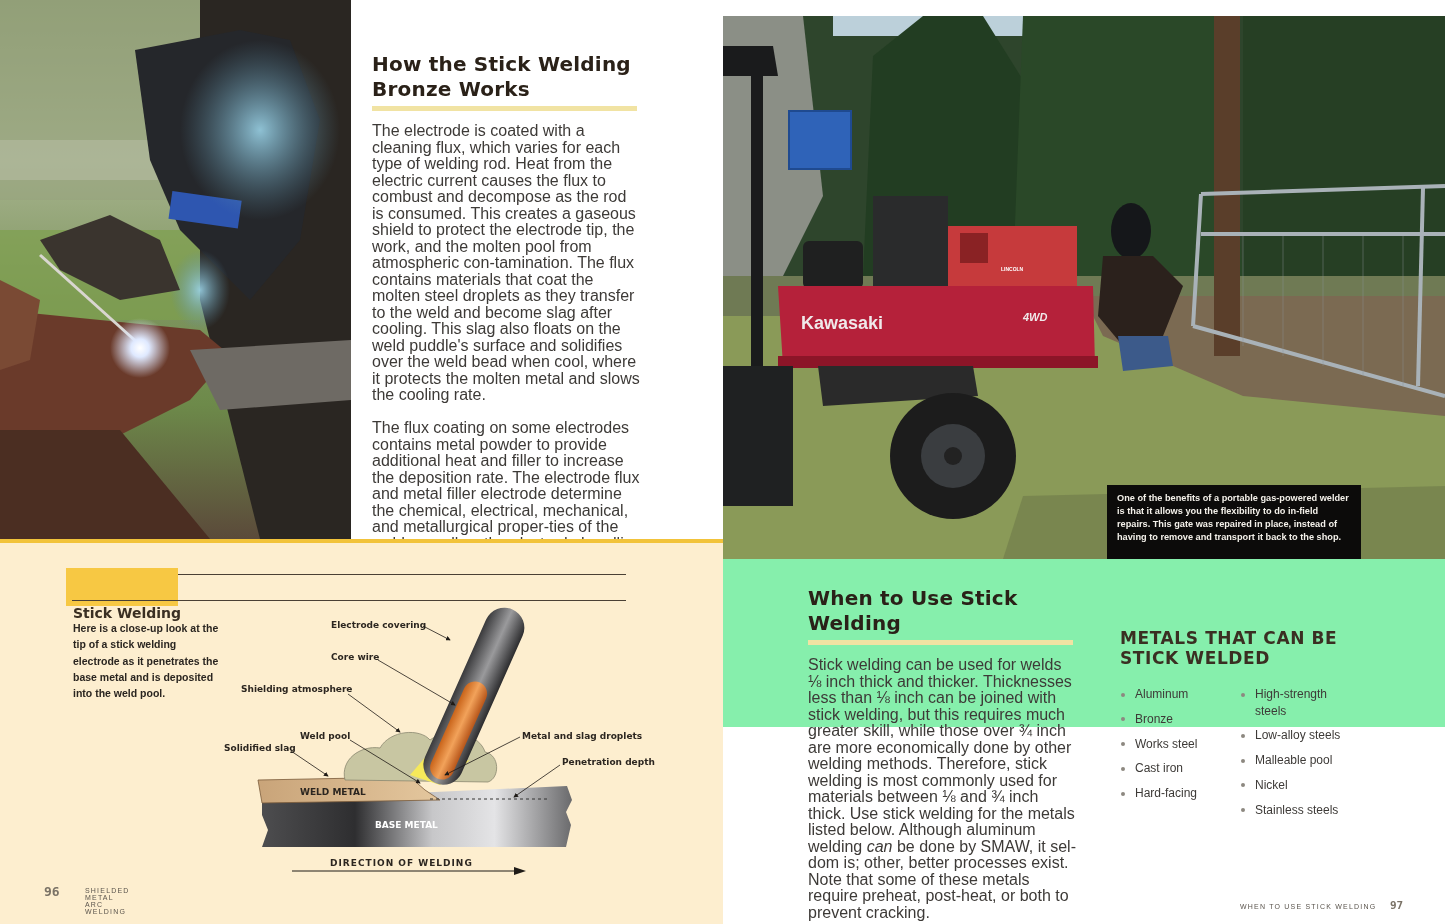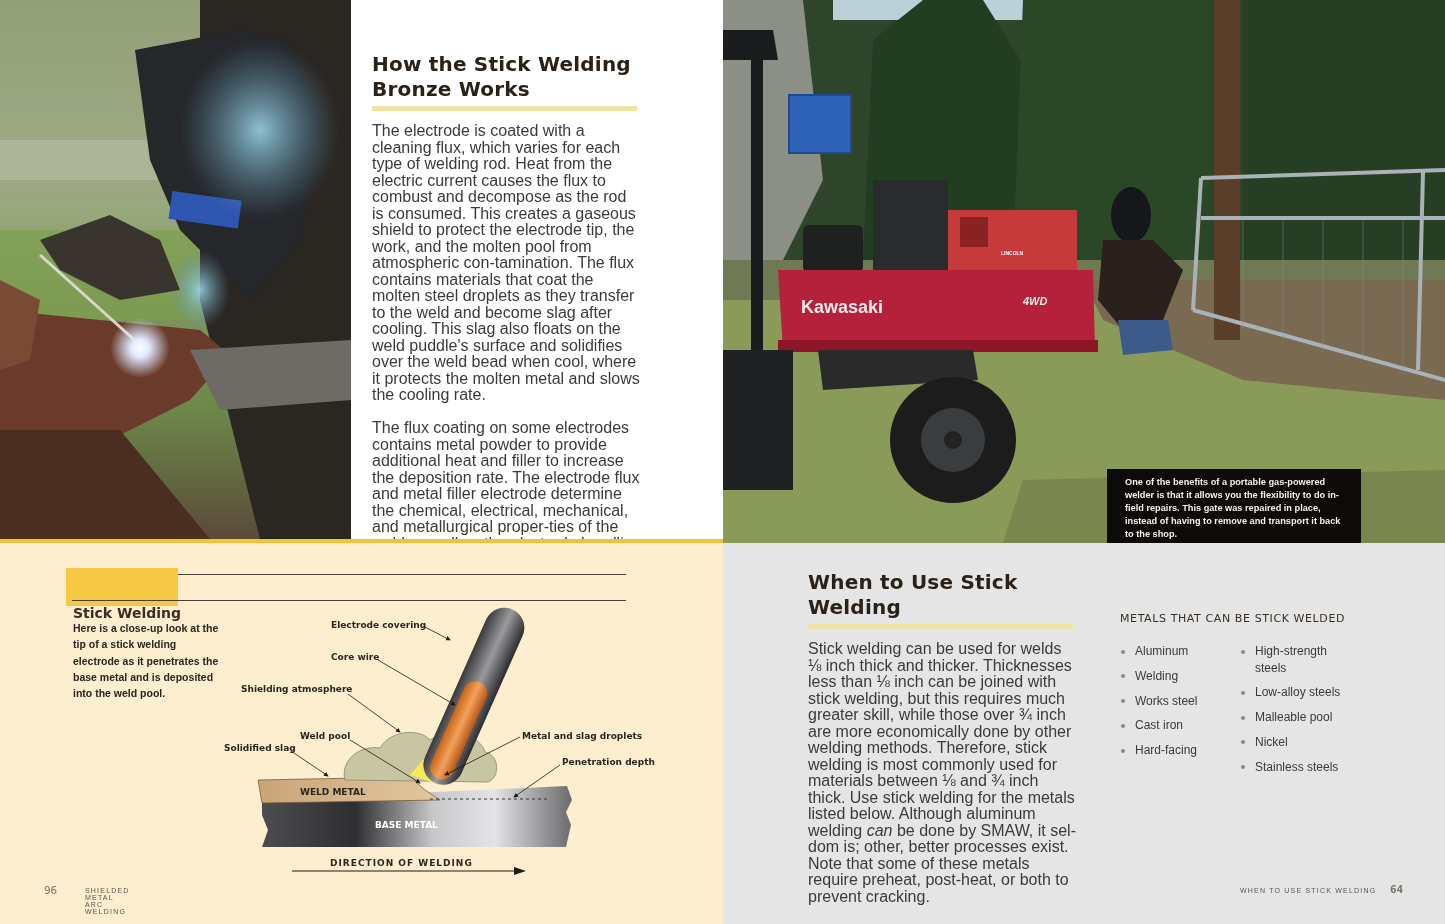--- a/index.html
+++ b/index.html
@@ -1,20 +1,20 @@
 <!DOCTYPE html>
 <html><head>
 <meta charset="utf-8">
 <style>
   * { box-sizing: border-box; margin: 0; padding: 0; }
   html, body { width: 1445px; height: 924px; overflow: hidden; background: #ffffff; }
   body { position: relative; font-family: "Liberation Sans", sans-serif; color: #3b3633; }
 
   .page-left { position: absolute; left: 0; top: 0; width: 723px; height: 924px; background: #ffffff; }
-  .page-right { position: absolute; left: 723px; top: 0; width: 722px; height: 924px; background: #e5e5e5; }
+  .page-right { position: absolute; left: 723px; top: 16px; width: 722px; height: 711px; background: #86efac; }
 
   
   .photo-welder {
     position: absolute; left: 0; top: 0; width: 351px; height: 539px; overflow: hidden;
     background: linear-gradient(180deg, #8a9a6e 0%, #a7b48e 30%, #7f9560 55%, #6d8a4a 75%, #5b4a3a 100%);
   }
   .photo-welder svg { position: absolute; left: 0; top: 0; }
 
   .left-text { position: absolute; left: 372px; top: 52px; width: 270px; }
   .heading {
@@ -39,39 +39,39 @@
   }
   .panel-line-top { position: absolute; left: 178px; top: 31px; width: 448px; height: 1px; background: #4a4034; }
   .panel-line-bot { position: absolute; left: 72px; top: 57px; width: 554px; height: 1px; background: #4a4034; }
   .panel-desc {
     position: absolute; left: 73px; top: 77px; width: 150px; font-size: 10.5px; line-height: 16.3px;
     font-weight: bold; color: #2a2520;
   }
   .diagram { position: absolute; left: 220px; top: 60px; }
   .diag-label { font-family: "DejaVu Sans", sans-serif; font-size: 9px; font-weight: bold; fill: #2c2620; }
 
-  .folio-left { position: absolute; left: 44px; top: 884px; font-family: "DejaVu Sans Mono", monospace; font-weight: normal; font-size: 11px; color: #7a7266; }
+  .folio-left { position: absolute; left: 44px; top: 884px; font-family: "DejaVu Sans Mono", monospace; font-weight: bold; font-size: 13px; color: #7a7266; }
   .running-left { position: absolute; left: 85px; top: 887px; font-size: 7px; letter-spacing: 1.2px; color: #5a544c; }
 
   
   .photo-gate {
     position: absolute; left: 0; top: 0; width: 722px; height: 543px; overflow: hidden;
     background: linear-gradient(180deg, #b9ccd7 0%, #2e4a2c 6%, #2d4a2e 45%, #7a8a58 52%, #9c8d6c 62%, #7d9350 78%, #8d9f5a 100%);
   }
   .photo-gate svg { position: absolute; left: 0; top: 0; }
   .caption-box {
     position: absolute; left: 384px; top: 469px; width: 254px; height: 74px; background: #0c0b0a;
-    padding: 7px 18px; color: #f4f1ea; font-size: 9.2px; line-height: 13px; font-weight: bold;
+    padding: 7px 10px; color: #f4f1ea; font-size: 9.2px; line-height: 13px; font-weight: bold;
   }
 
   .right-text { position: absolute; left: 85px; top: 570px; width: 268px; }
   .right-text .heading { font-size: 20px; }
   .right-text .body-text { margin-top: 12px; }
   .metals { position: absolute; left: 397px; top: 612px; width: 240px; }
-  .metals-title { font-family: "DejaVu Sans", sans-serif; font-weight: normal; font-size: 11px; letter-spacing: 0.6px; color: #3a2f22; }
+  .metals-title { font-family: "DejaVu Sans", sans-serif; font-weight: bold; font-size: 17px; letter-spacing: 0.6px; color: #3a2f22; }
   .metals-cols { display: flex; margin-top: 18px; }
   .metals-col { list-style: none; width: 125px; }
   .metals-col li { position: relative; padding-left: 15px; font-size: 12px; line-height: 16.5px; margin-bottom: 8.3px; color: #3d3a37; }
   .metals-col li::before { content: ""; position: absolute; left: 1px; top: 6.5px; width: 4px; height: 4px; border-radius: 50%; background: #8d8880; }
 
   .running-right { position: absolute; left: 517px; top: 887px; font-size: 7px; letter-spacing: 1.2px; color: #5a544c; }
   .folio-right { position: absolute; left: 667px; top: 883px; font-family: "DejaVu Sans Mono", monospace; font-weight: bold; font-size: 11px; color: #7a7266; }
 </style>
 </head>
 <body>
@@ -263,30 +263,30 @@
     <h2 class="heading">When to Use Stick Welding</h2>
     <div class="heading-rule"></div>
     <p class="body-text"><span>Stick welding can be used for welds ⅛ inch thick and thicker. Thicknesses less than ⅛ inch can be joined with stick welding, but this requires much greater skill, while those over ¾ inch are more economically done by other welding methods. Therefore, stick welding is most commonly used for materials between ⅛ and ¾ inch thick. Use stick welding for the metals listed below. Although aluminum welding </span><em>can</em><span> be done by SMAW, it sel-dom is; other, better processes exist. Note that some of these metals require preheat, post-heat, or both to prevent cracking.</span></p>
   </div>
 
   <div class="metals">
     <div class="metals-title">METALS THAT CAN BE STICK WELDED</div>
     <div class="metals-cols">
       <ul class="metals-col">
         <li>Aluminum</li>
-        <li>Welding</li>
+        <li>Bronze</li>
         <li>Works steel</li>
         <li>Cast iron</li>
         <li>Hard-facing</li>
       </ul>
       <ul class="metals-col">
         <li style="width:95px">High-strength steels</li>
         <li>Low-alloy steels</li>
         <li>Malleable pool</li>
         <li>Nickel</li>
         <li>Stainless steels</li>
       </ul>
     </div>
   </div>
 
   <span class="running-right">WHEN TO USE STICK WELDING</span>
-  <span class="folio-right">64</span>
+  <span class="folio-right">97</span>
 </div>
 
 </body></html>

